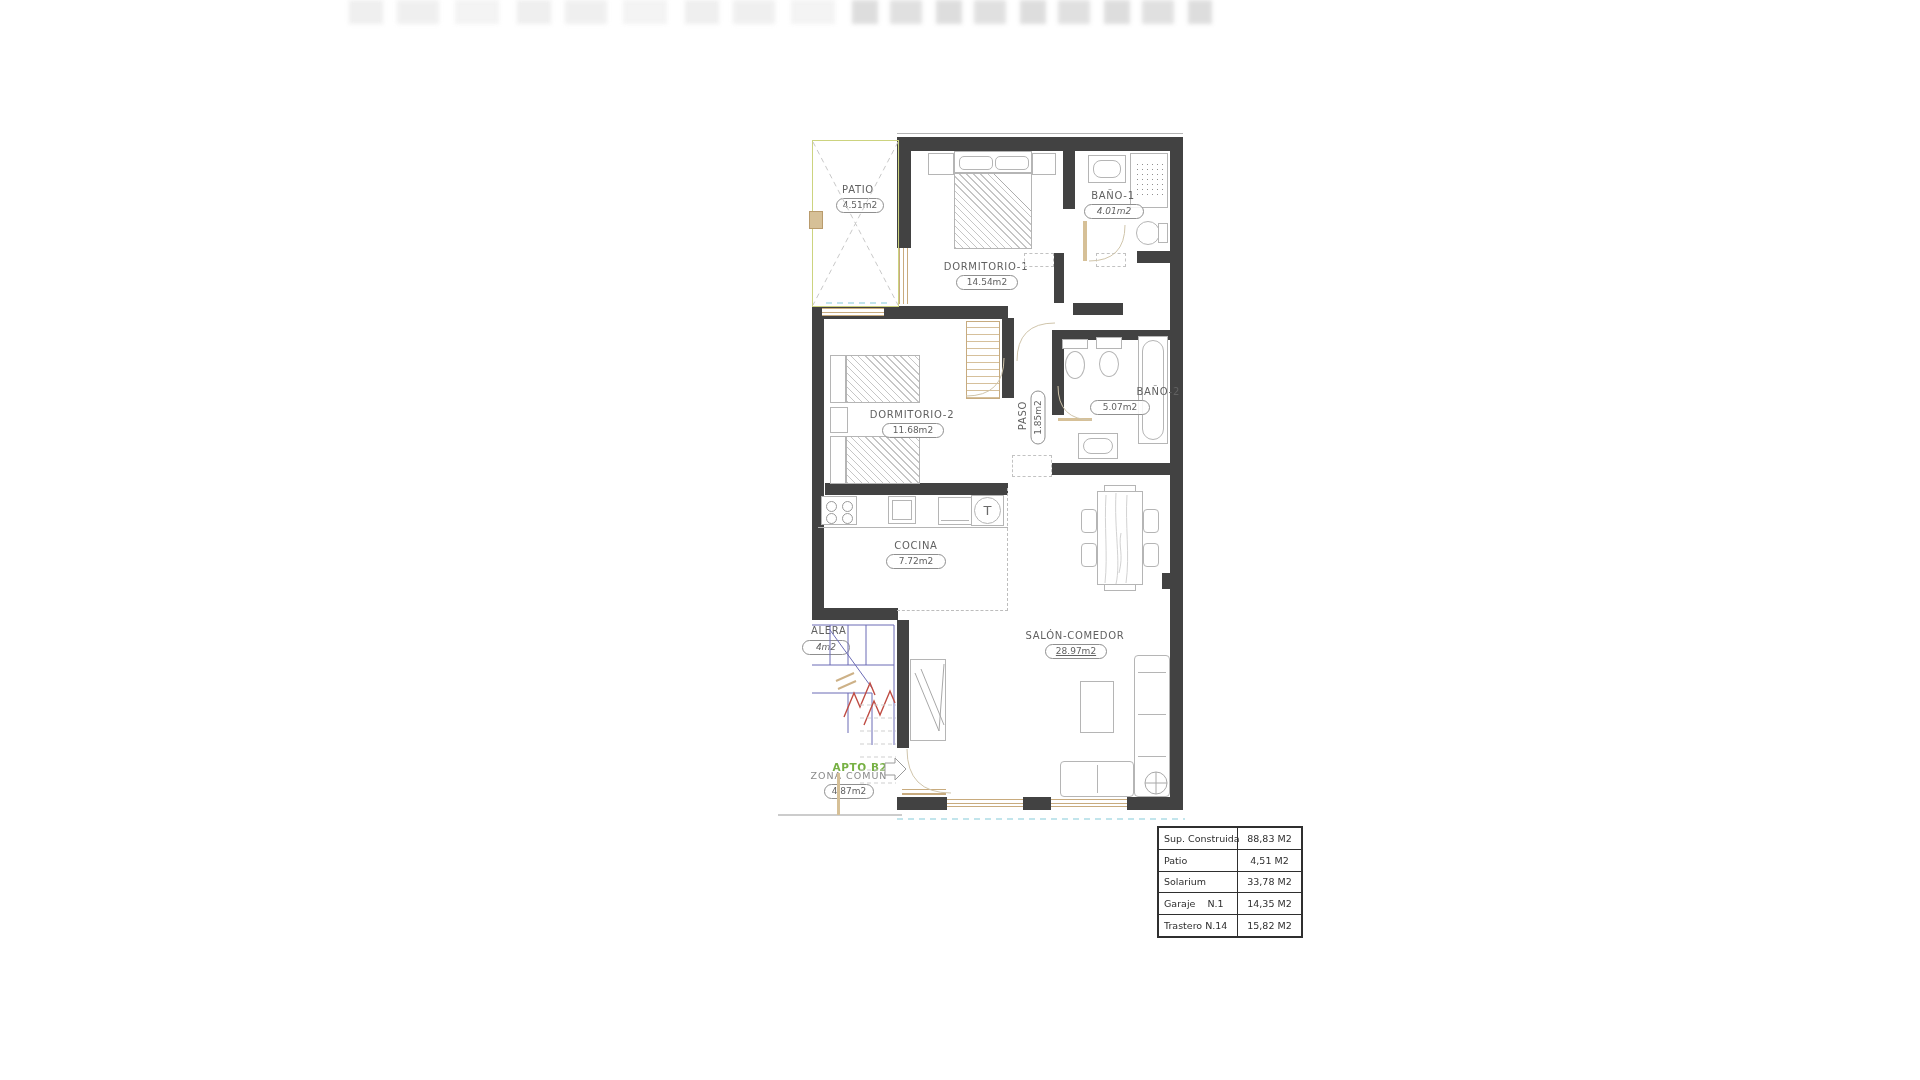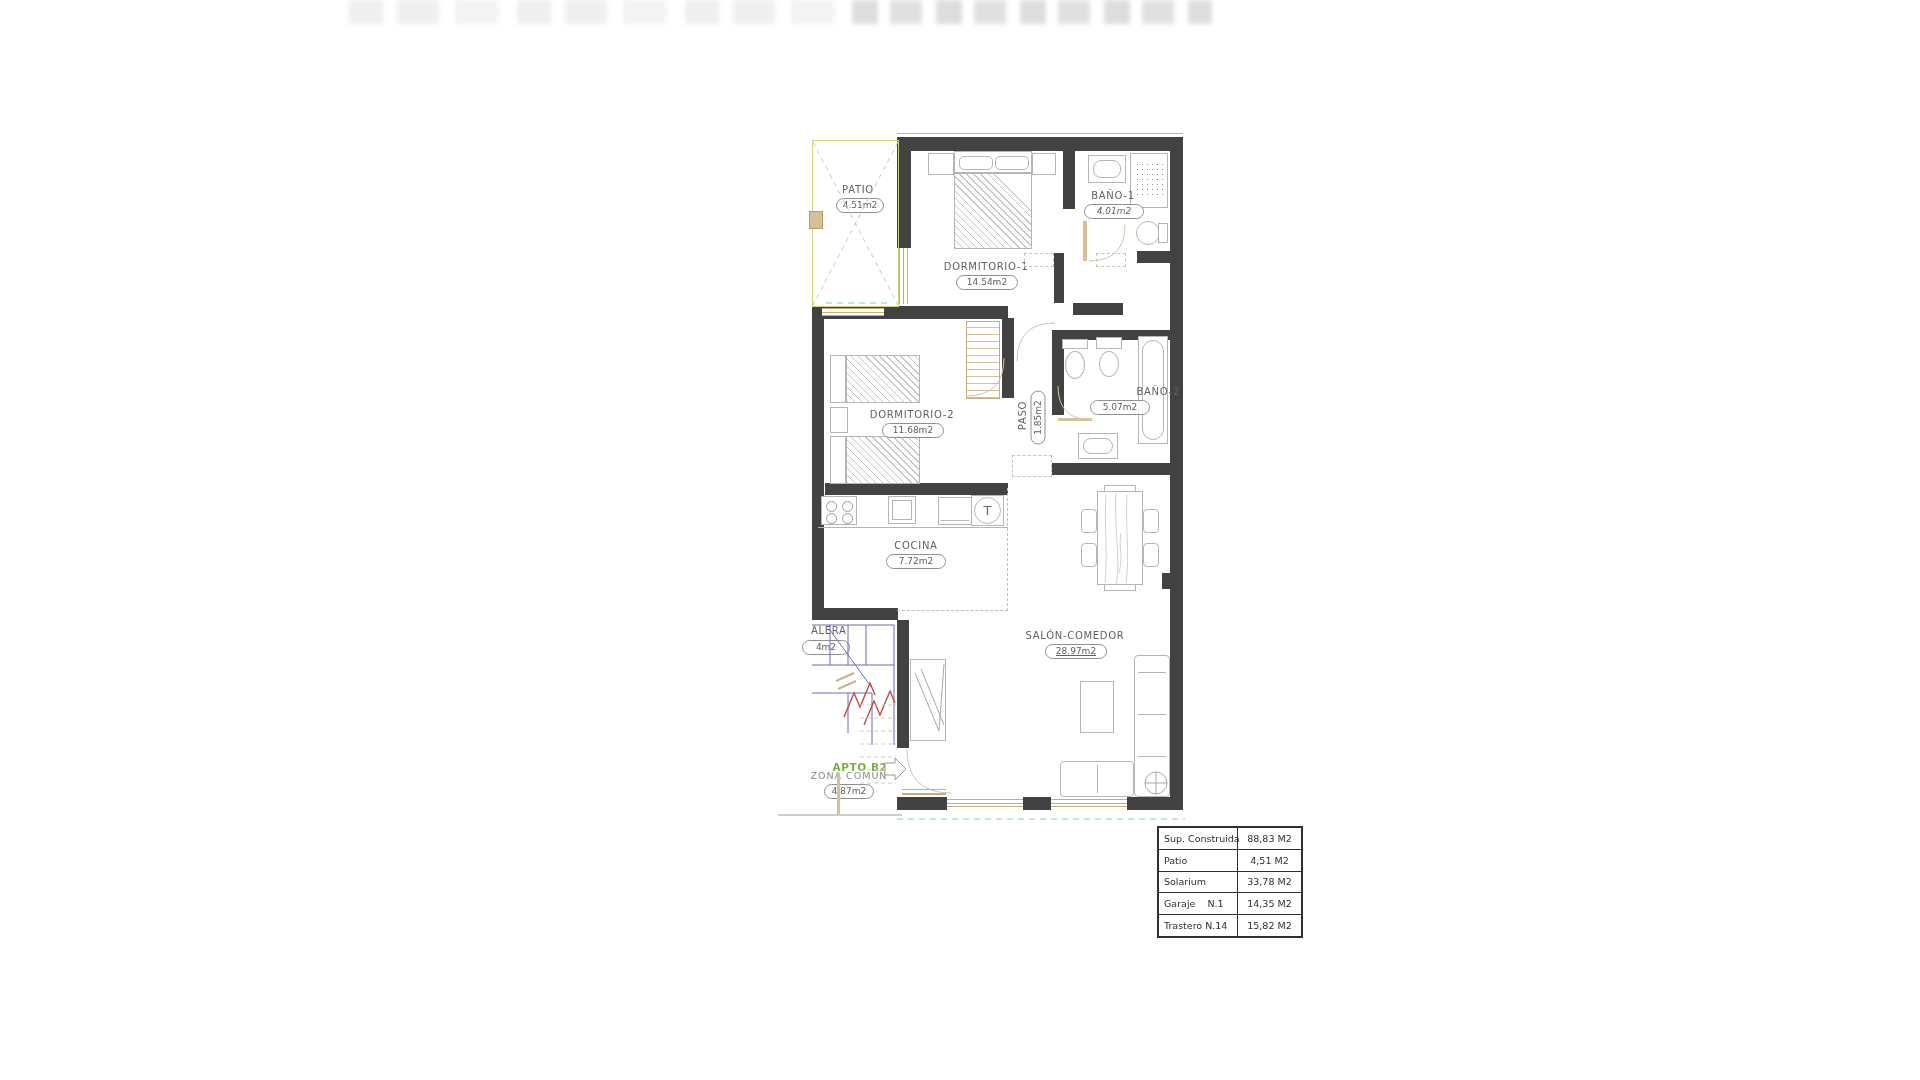--- a/index.html
+++ b/index.html
@@ -184,21 +184,21 @@
     <div class="furn soft round" style="left:326px;top:522px;width:36px;height:142px;">
       <div style="position:absolute;left:3px;top:16px;right:3px;height:1px;background:#b5b5b5;"></div>
       <div style="position:absolute;left:3px;top:58px;right:3px;height:1px;background:#b5b5b5;"></div>
       <div style="position:absolute;left:3px;top:100px;right:3px;height:1px;background:#b5b5b5;"></div>
     </div>
     <div class="furn soft round" style="left:252px;top:628px;width:74px;height:36px;">
       <div style="position:absolute;left:36px;top:3px;bottom:3px;width:1px;background:#b5b5b5;"></div>
     </div>
 
     <div class="lbl lbl-left" style="left:3px;top:492px;width:70px;">ALERA</div>
-    <div class="oval" style="left:-6px;top:507px;width:46px;height:13px;">4m2</div>
+    <div class="oval" style="left:-6px;top:507px;width:46px;height:13px;font-style:italic;">4m2</div>
 
     <div class="apto" style="left:12px;top:628px;width:80px;">APTO B2</div>
     <div class="zona" style="left:0px;top:637px;width:82px;">ZONA COMÚN</div>
     <div class="oval" style="left:16px;top:651px;width:48px;height:13px;">4.87m2</div>
     <div class="beige" style="left:29px;top:640px;width:3px;height:42px;"></div>
 
     <svg class="ov" width="380" height="690" viewBox="0 0 380 690">
 
       <g stroke="#c9c9c9" stroke-width="1" stroke-dasharray="5,4">
         <line x1="5" y1="9" x2="90" y2="172"></line>

